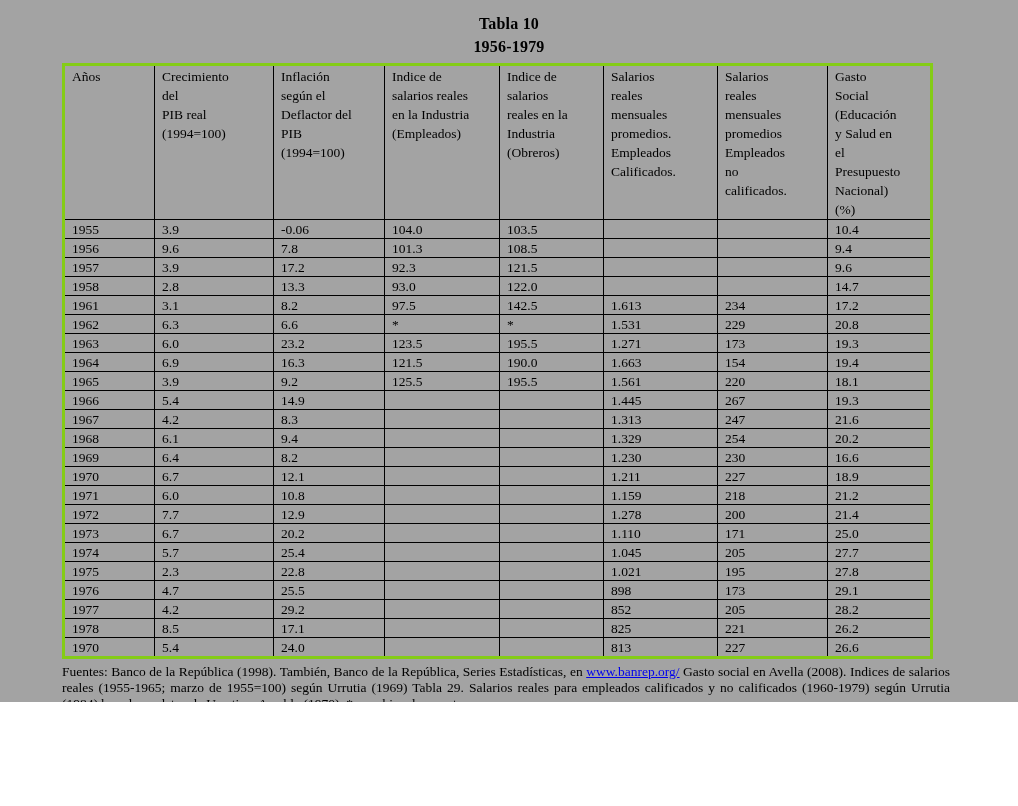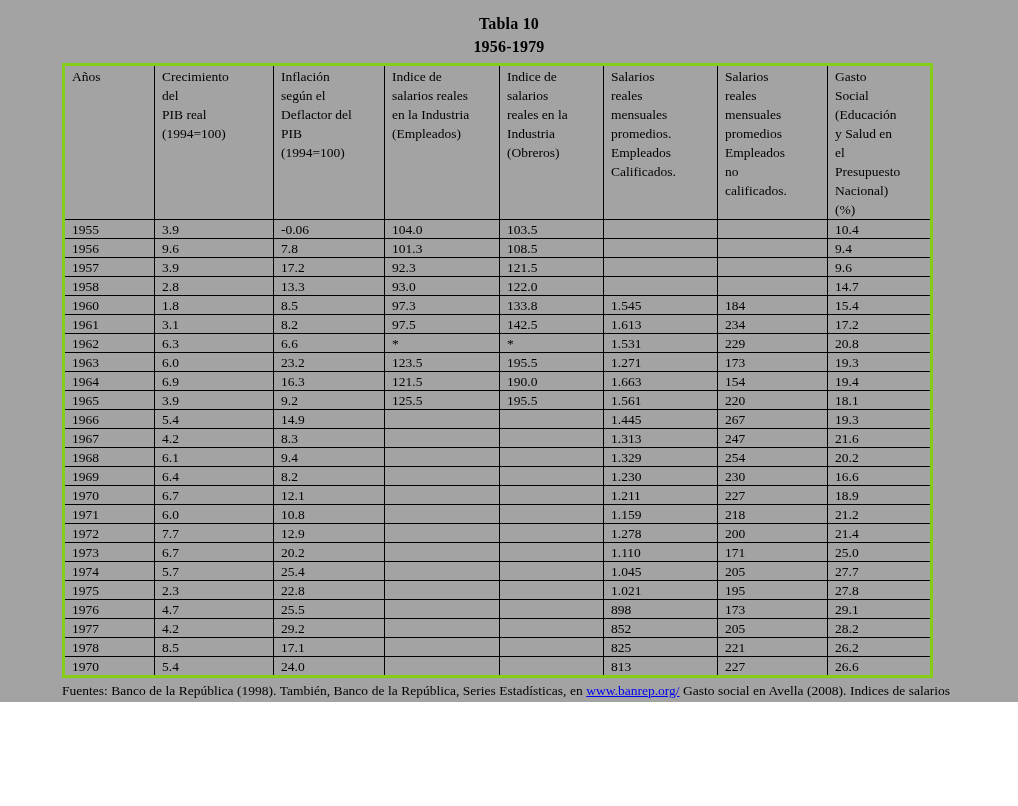--- a/index.html
+++ b/index.html
@@ -162,30 +162,20 @@
           <td>1958</td>
           <td>2.8</td>
           <td>13.3</td>
           <td>93.0</td>
           <td>122.0</td>
           <td></td>
           <td></td>
           <td>14.7</td>
         </tr>
         <tr>
-          <td>1960</td>
-          <td>1.8</td>
-          <td>8.5</td>
-          <td>97.3</td>
-          <td>133.8</td>
-          <td>1.545</td>
-          <td>184</td>
-          <td>15.4</td>
-        </tr>
-        <tr>
           <td>1961</td>
           <td>3.1</td>
           <td>8.2</td>
           <td>97.5</td>
           <td>142.5</td>
           <td>1.613</td>
           <td>234</td>
           <td>17.2</td>
         </tr>
         <tr>

